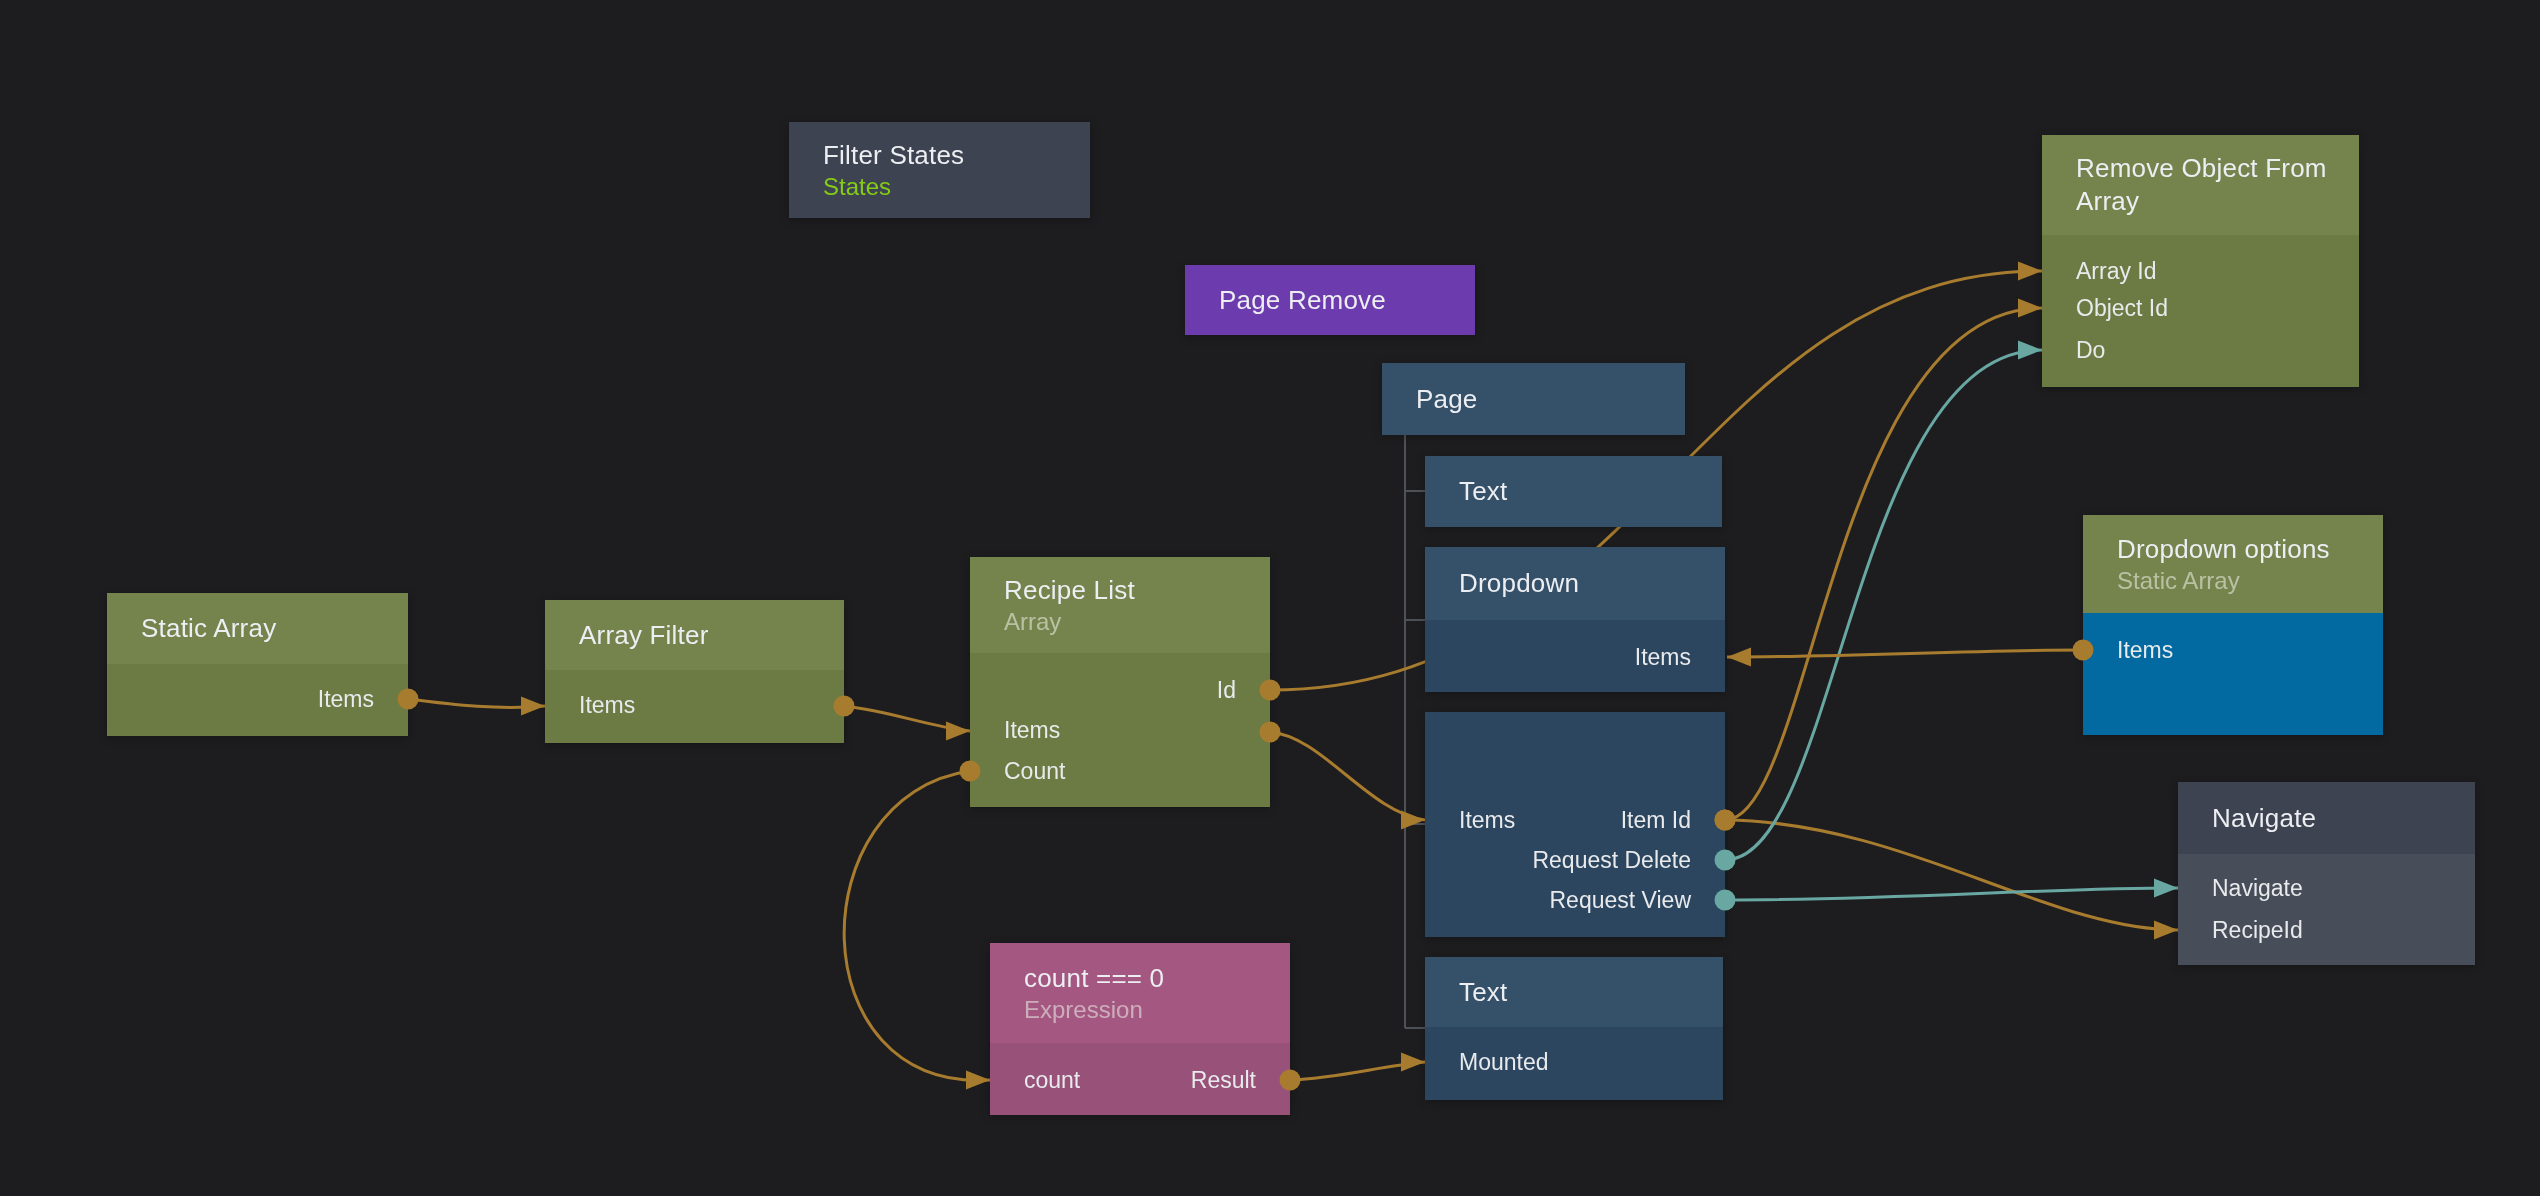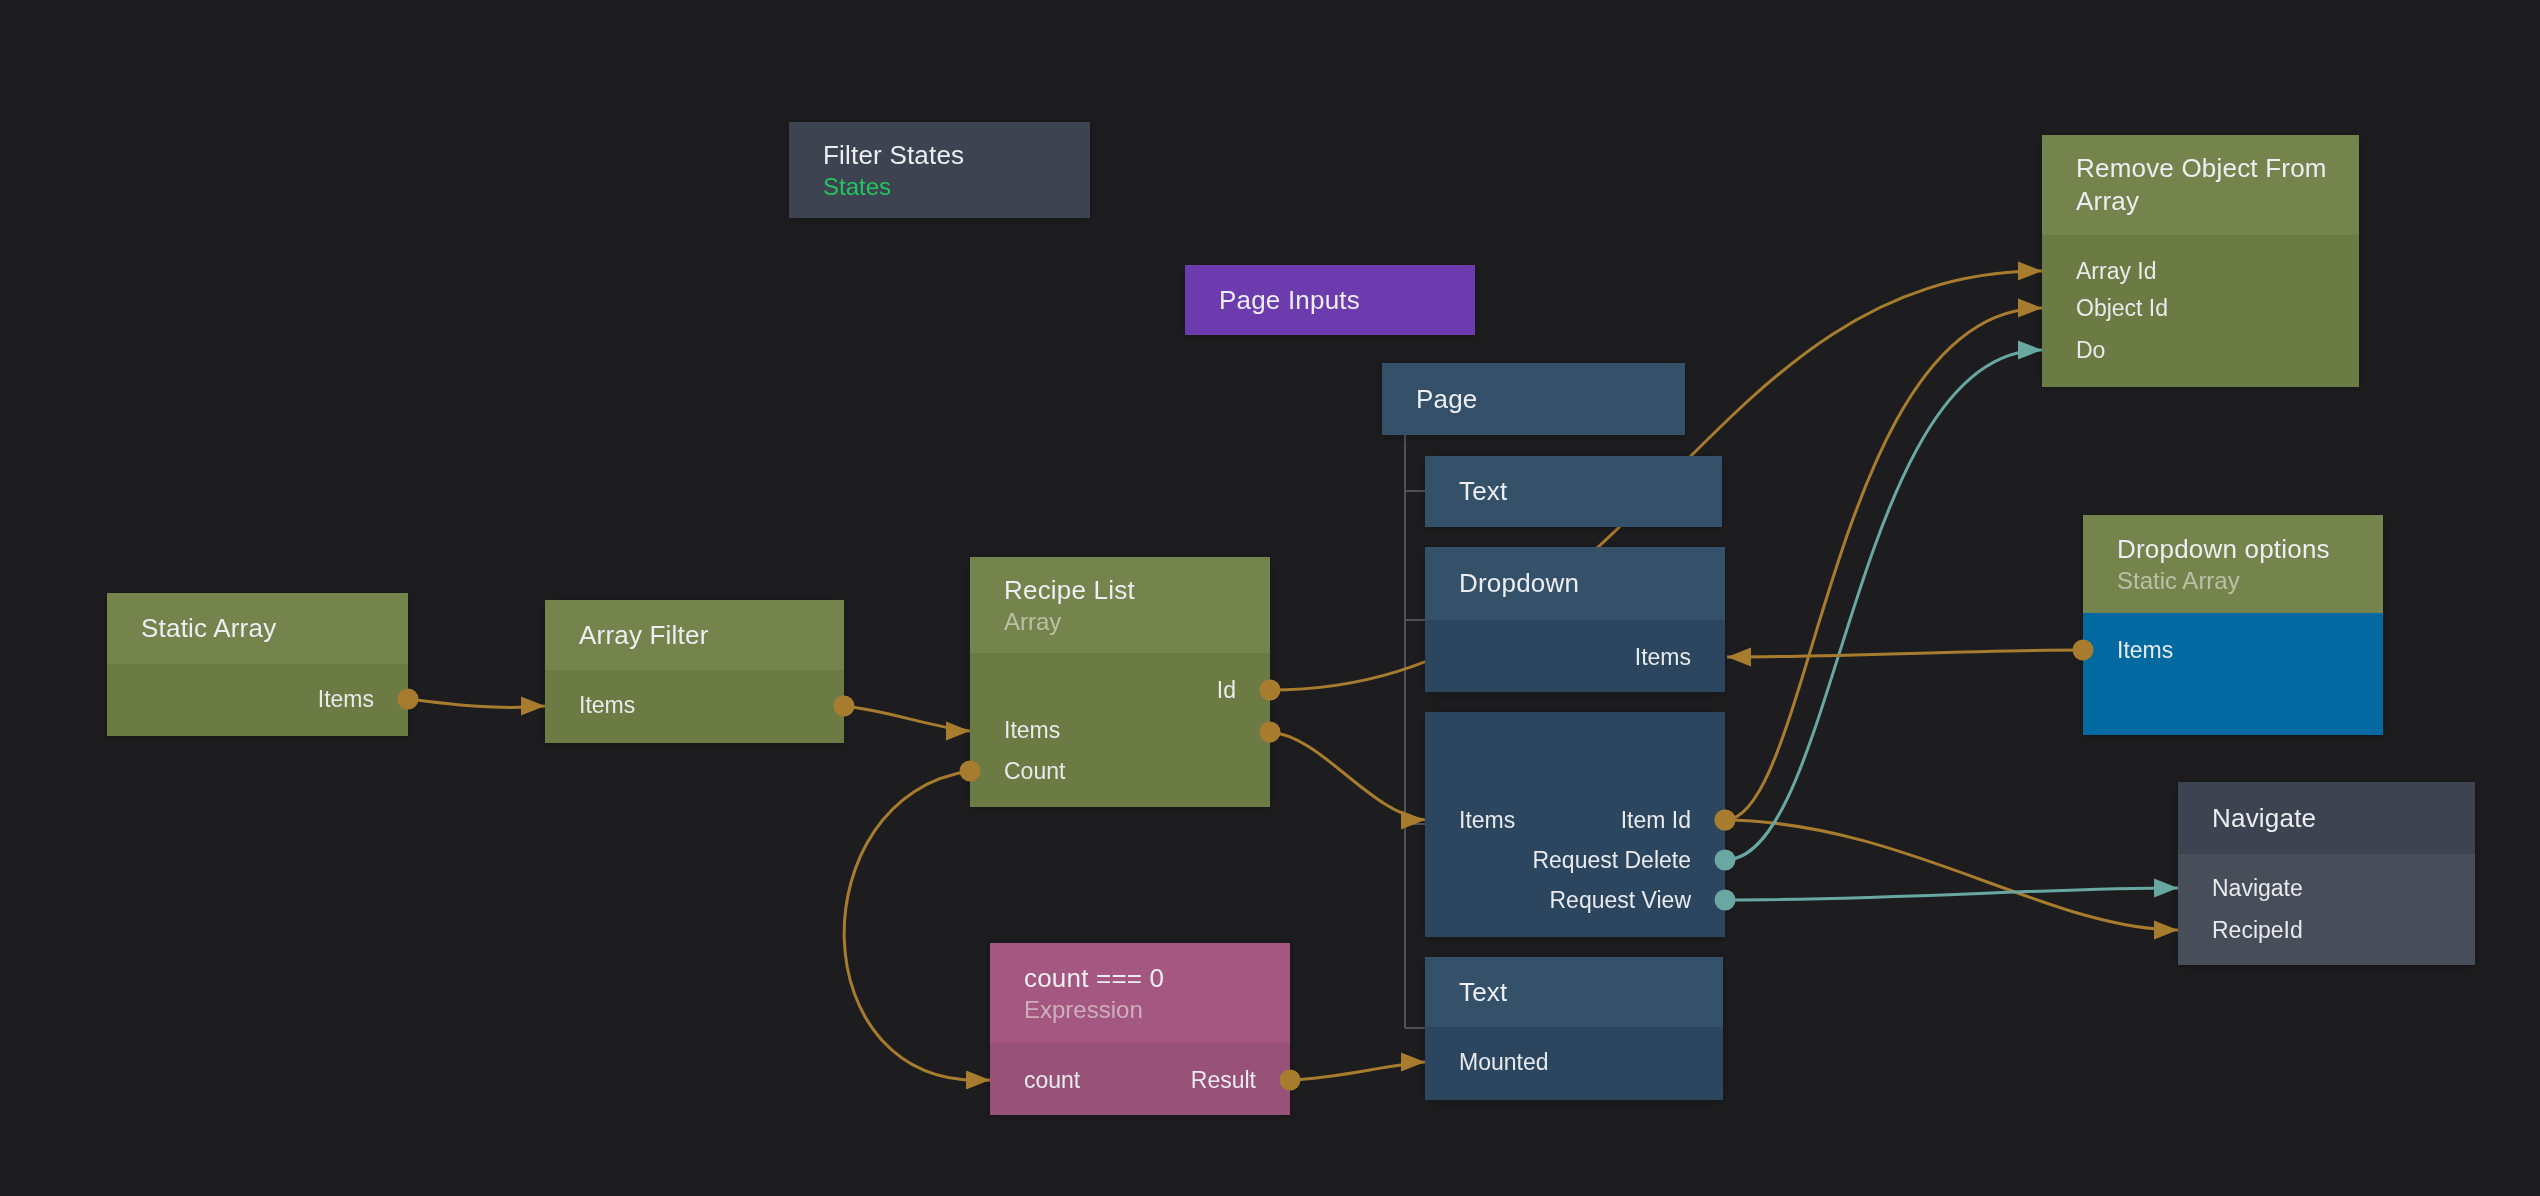--- a/index.html
+++ b/index.html
@@ -24,21 +24,21 @@
     padding-left:34px;padding-right:8px;
   }
   .title{
     font-size:26px;line-height:33px;color:#eceef2;
     letter-spacing:0.2px;
   }
   .sub{
     font-size:24px;line-height:30px;
   }
   .sub.on-color{color:rgba(240,244,235,0.55);}
-  .sub.on-gray{color:#22c55e;}
+  .sub.on-gray{color:#84cc16;}
   .port{
     position:absolute;height:30px;line-height:30px;
     font-size:23px;color:#e8eaec;white-space:nowrap;
   }
   .port.L{left:34px;}
   .port.R{right:34px;text-align:right;}
 </style>
 </head>
 <body>
 
@@ -59,21 +59,21 @@
     </svg>
   <div id="nodes-layer">
       <div class="node" style="left: 789px; top: 122px; width: 301px; height: 96px; background: rgb(71, 77, 89);">
         <div class="hdr" style="height: 96px; background: rgb(61, 67, 80);">
           <div class="title">Filter States</div>
           <div class="sub on-gray">States</div>
         </div>
       </div>
       <div class="node" style="left: 1185px; top: 265px; width: 290px; height: 70px; background: rgb(108, 60, 174);">
         <div class="hdr" style="height: 70px; background: rgb(108, 60, 174);">
-          <div class="title">Page Inputs</div>
+          <div class="title">Page Remove</div>
         </div>
       </div>
       <div class="node" style="left: 1382px; top: 363px; width: 303px; height: 72px; background: rgb(45, 70, 96);">
         <div class="hdr" style="height: 72px; background: rgb(53, 80, 105);">
           <div class="title">Page</div>
         </div>
       </div>
       <div class="node" style="left: 2042px; top: 135px; width: 317px; height: 252px; background: rgb(108, 123, 67);">
         <div class="hdr" style="height: 100px; background: rgb(117, 131, 77);">
           <div class="title">Remove Object From Array</div>

